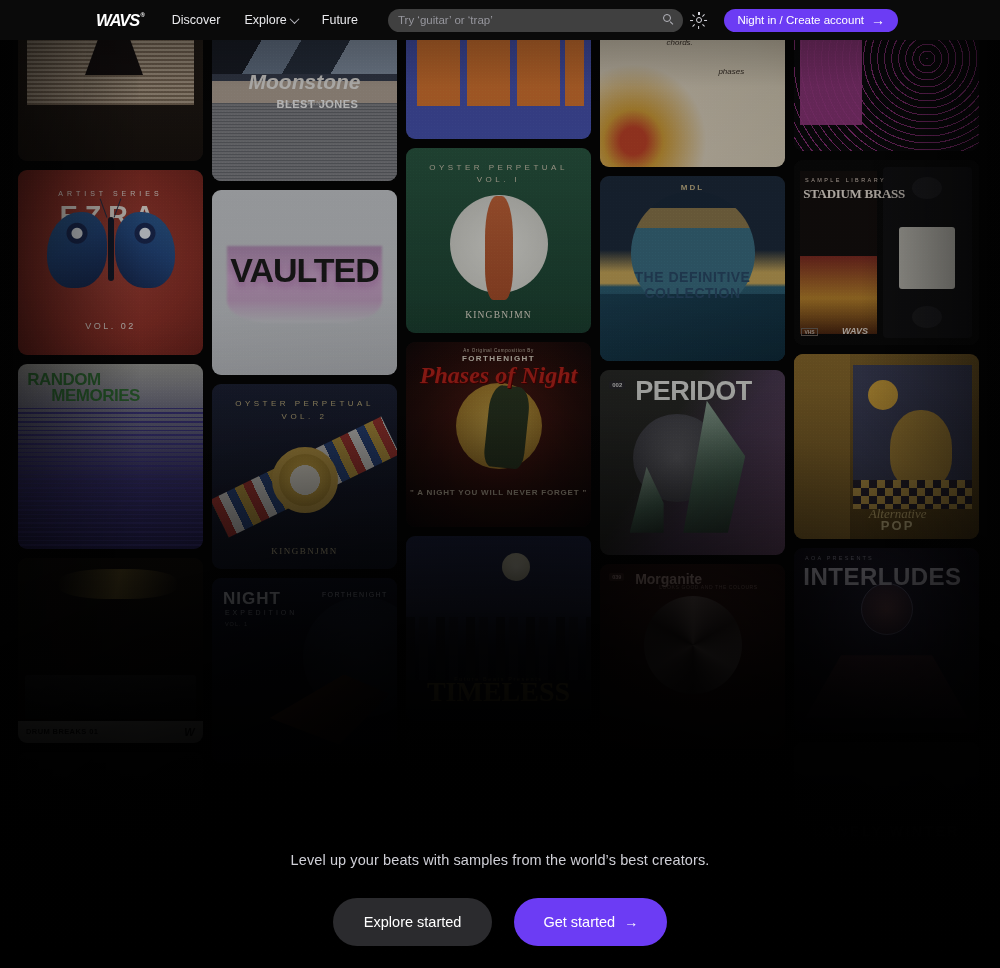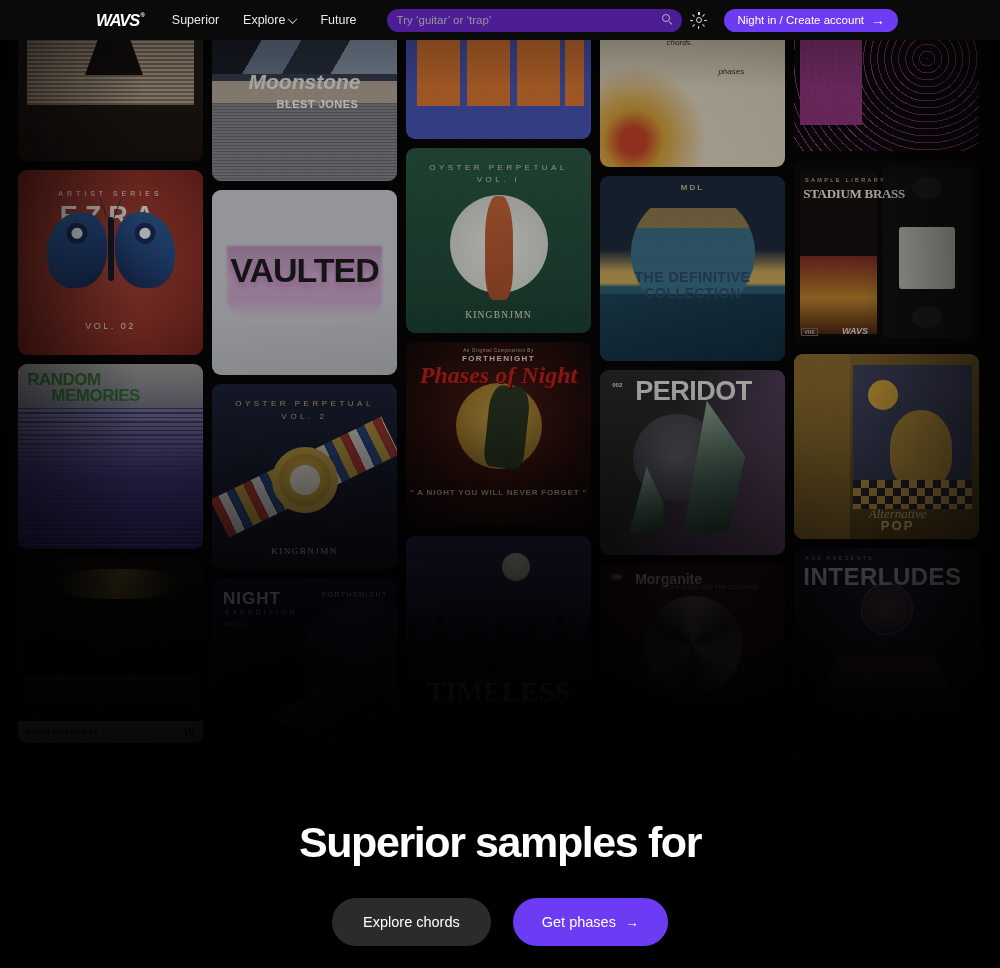--- a/index.html
+++ b/index.html
@@ -35,21 +35,21 @@
        background:#0a0a0a;display:flex;align-items:center;padding:0 14px;}
   .logo{margin-left:82px;color:#fff;font-weight:900;font-style:italic;font-size:16.5px;
         letter-spacing:-1px;position:relative;display:flex;align-items:flex-start;
         transform:skewX(-9px) scaleY(1.06);}
   .logo sup{font-size:6px;font-style:normal;transform:skewX(9px);margin-left:1px;
             position:relative;top:1px;}
   .nav{display:flex;align-items:center;gap:24px;margin-left:28px;}
   .nav a{color:#e9e9ec;font-size:12.5px;text-decoration:none;display:flex;align-items:center;gap:4px;}
   .caret{width:7px;height:7px;border-right:1.3px solid #b9b9c0;border-bottom:1.3px solid #b9b9c0;
          transform:rotate(45deg) translate(-1px,-1px);}
-  #search{margin-left:30px;width:295px;height:23px;border-radius:12px;background:#4c1d95;
+  #search{margin-left:30px;width:295px;height:23px;border-radius:12px;background:#404040;
           display:flex;align-items:center;padding:0 10px;position:relative;}
   #search .ph{color:#96969d;font-size:11.5px;}
   .mag{position:absolute;right:9px;top:5px;width:11px;height:11px;}
   .mag i{position:absolute;width:8px;height:8px;border:1.3px solid #b5b5bc;border-radius:50%;}
   .mag b{position:absolute;left:7px;top:7px;width:4px;height:1.3px;background:#b5b5bc;
          transform:rotate(45deg);transform-origin:left center;}
   #right{margin-left:auto;display:flex;align-items:center;gap:18px;padding-right:88px;}
   .sun{width:15px;height:15px;position:relative;}
   .sun .core{position:absolute;left:4.3px;top:4.3px;width:6px;height:6px;border-radius:50%;
              border:1.2px solid #d8d8de;}
@@ -434,21 +434,21 @@
 
   <div id="scrim"></div>
 
   <div id="hdr">
     <div class="logo">
       <span>WAVS</span>
       <sup>®</sup>
     </div>
     <div class="nav">
       <a href="#">
-        <span>Superior</span>
+        <span>Discover</span>
       </a>
       <a href="#">
         <span>Explore</span>
         <span class="caret"></span>
       </a>
       <a href="#">
         <span>Future</span>
       </a>
     </div>
     <div id="search">
@@ -472,25 +472,26 @@
         </span>
       <div id="signin">
         <span>Night in / Create account</span>
         <span class="arw">→</span>
       </div>
     </div>
   </div>
 
   <div id="hero">
     <h1>
-      <span>Superior samples for</span><br>
+      <br>
     </h1>
+    <p>Level up your beats with samples from the world’s best creators.</p>
     <div id="cta">
       <div class="btn" id="explore">
-        <span>Explore chords</span>
+        <span>Explore started</span>
       </div>
       <div class="btn" id="getstarted">
-        <span>Get phases</span>
+        <span>Get started</span>
         <span class="arw">→</span>
       </div>
     </div>
   </div>
 </div>
 
 </body></html>

